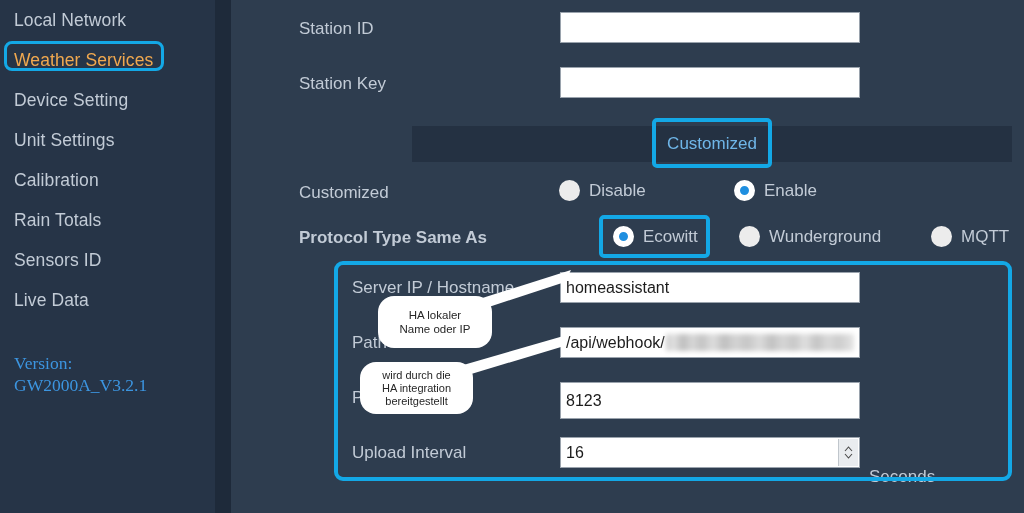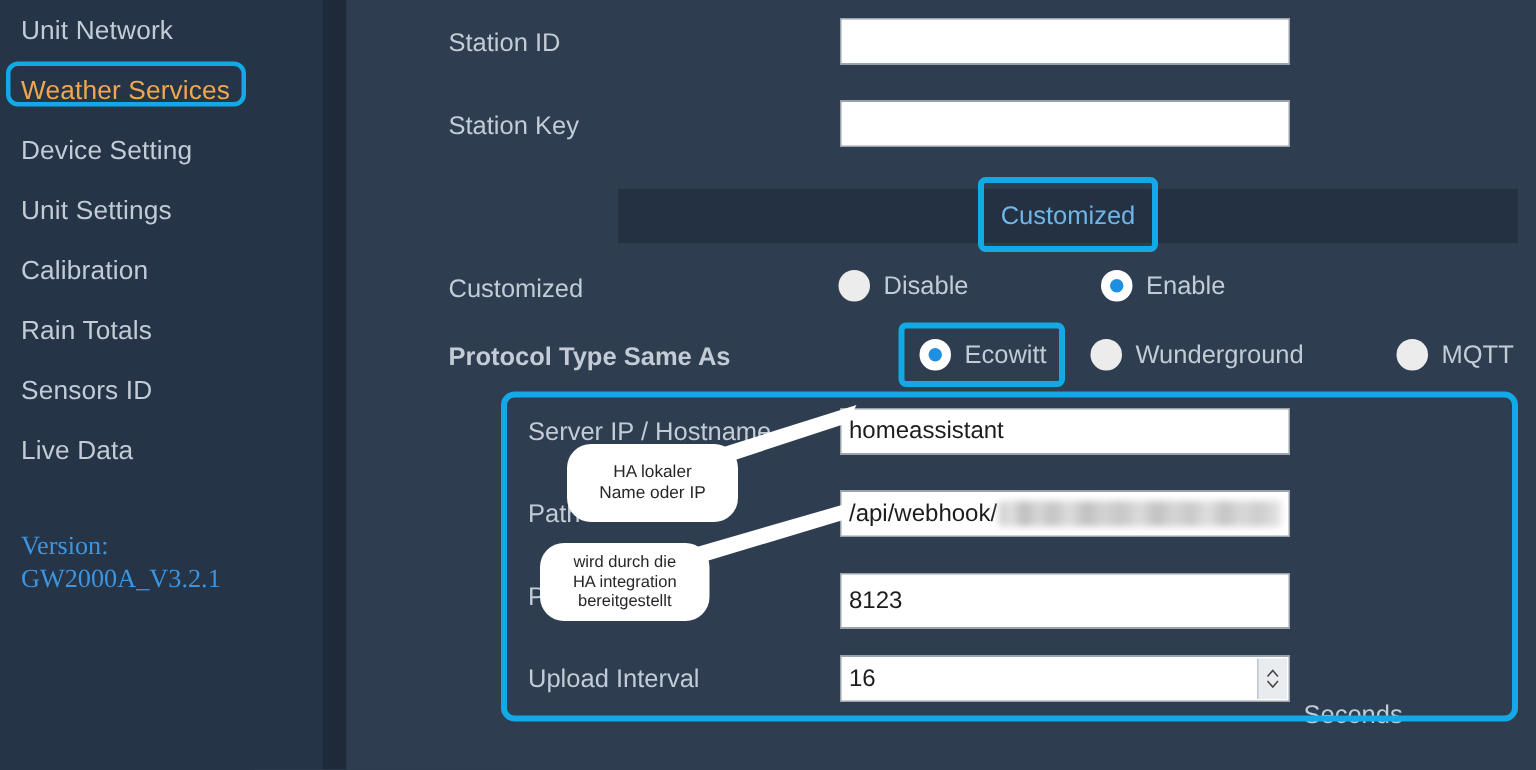--- a/index.html
+++ b/index.html
@@ -216,21 +216,21 @@
   .callout div{white-space:nowrap;}
   .arrow{position:absolute;z-index:5;}
 </style>
 </head>
 <body>
 
 <div class="app">
 
   <nav class="sidebar">
     <div class="nav-item">
-      <span>Unit Network</span>
+      <span>Local Network</span>
     </div>
     <div class="nav-item active">
       <span>Weather Services</span>
     </div>
     <div class="nav-item">
       <span>Device Setting</span>
     </div>
     <div class="nav-item">
       <span>Unit Settings</span>
     </div>
@@ -279,21 +279,21 @@
     <div class="radio-wrap" style="left:450px;top:180px;margin-left:37px;">
       <span class="radio on"></span>
       <span class="radio-lbl">Enable</span>
     </div>
 
     <div class="lbl" style="left:52px;top:228px;font-weight:bold;">Protocol Type Same As</div>
     <div class="radio-wrap" style="left:366px;top:226px;">
       <span class="radio on"></span>
       <span class="radio-lbl">Ecowitt</span>
     </div>
-    <div class="radio-wrap" style="left:480px;top:226px;">
+    <div class="radio-wrap" style="left:492px;top:226px;">
       <span class="radio"></span>
       <span class="radio-lbl">Wunderground</span>
     </div>
     <div class="radio-wrap" style="left:684px;top:226px;">
       <span class="radio"></span>
       <span class="radio-lbl">MQTT</span>
     </div>
     <div class="radio-hl"></div>
 
     <div class="lbl" style="left:105px;top:278px;">Server IP / Hostname</div>

